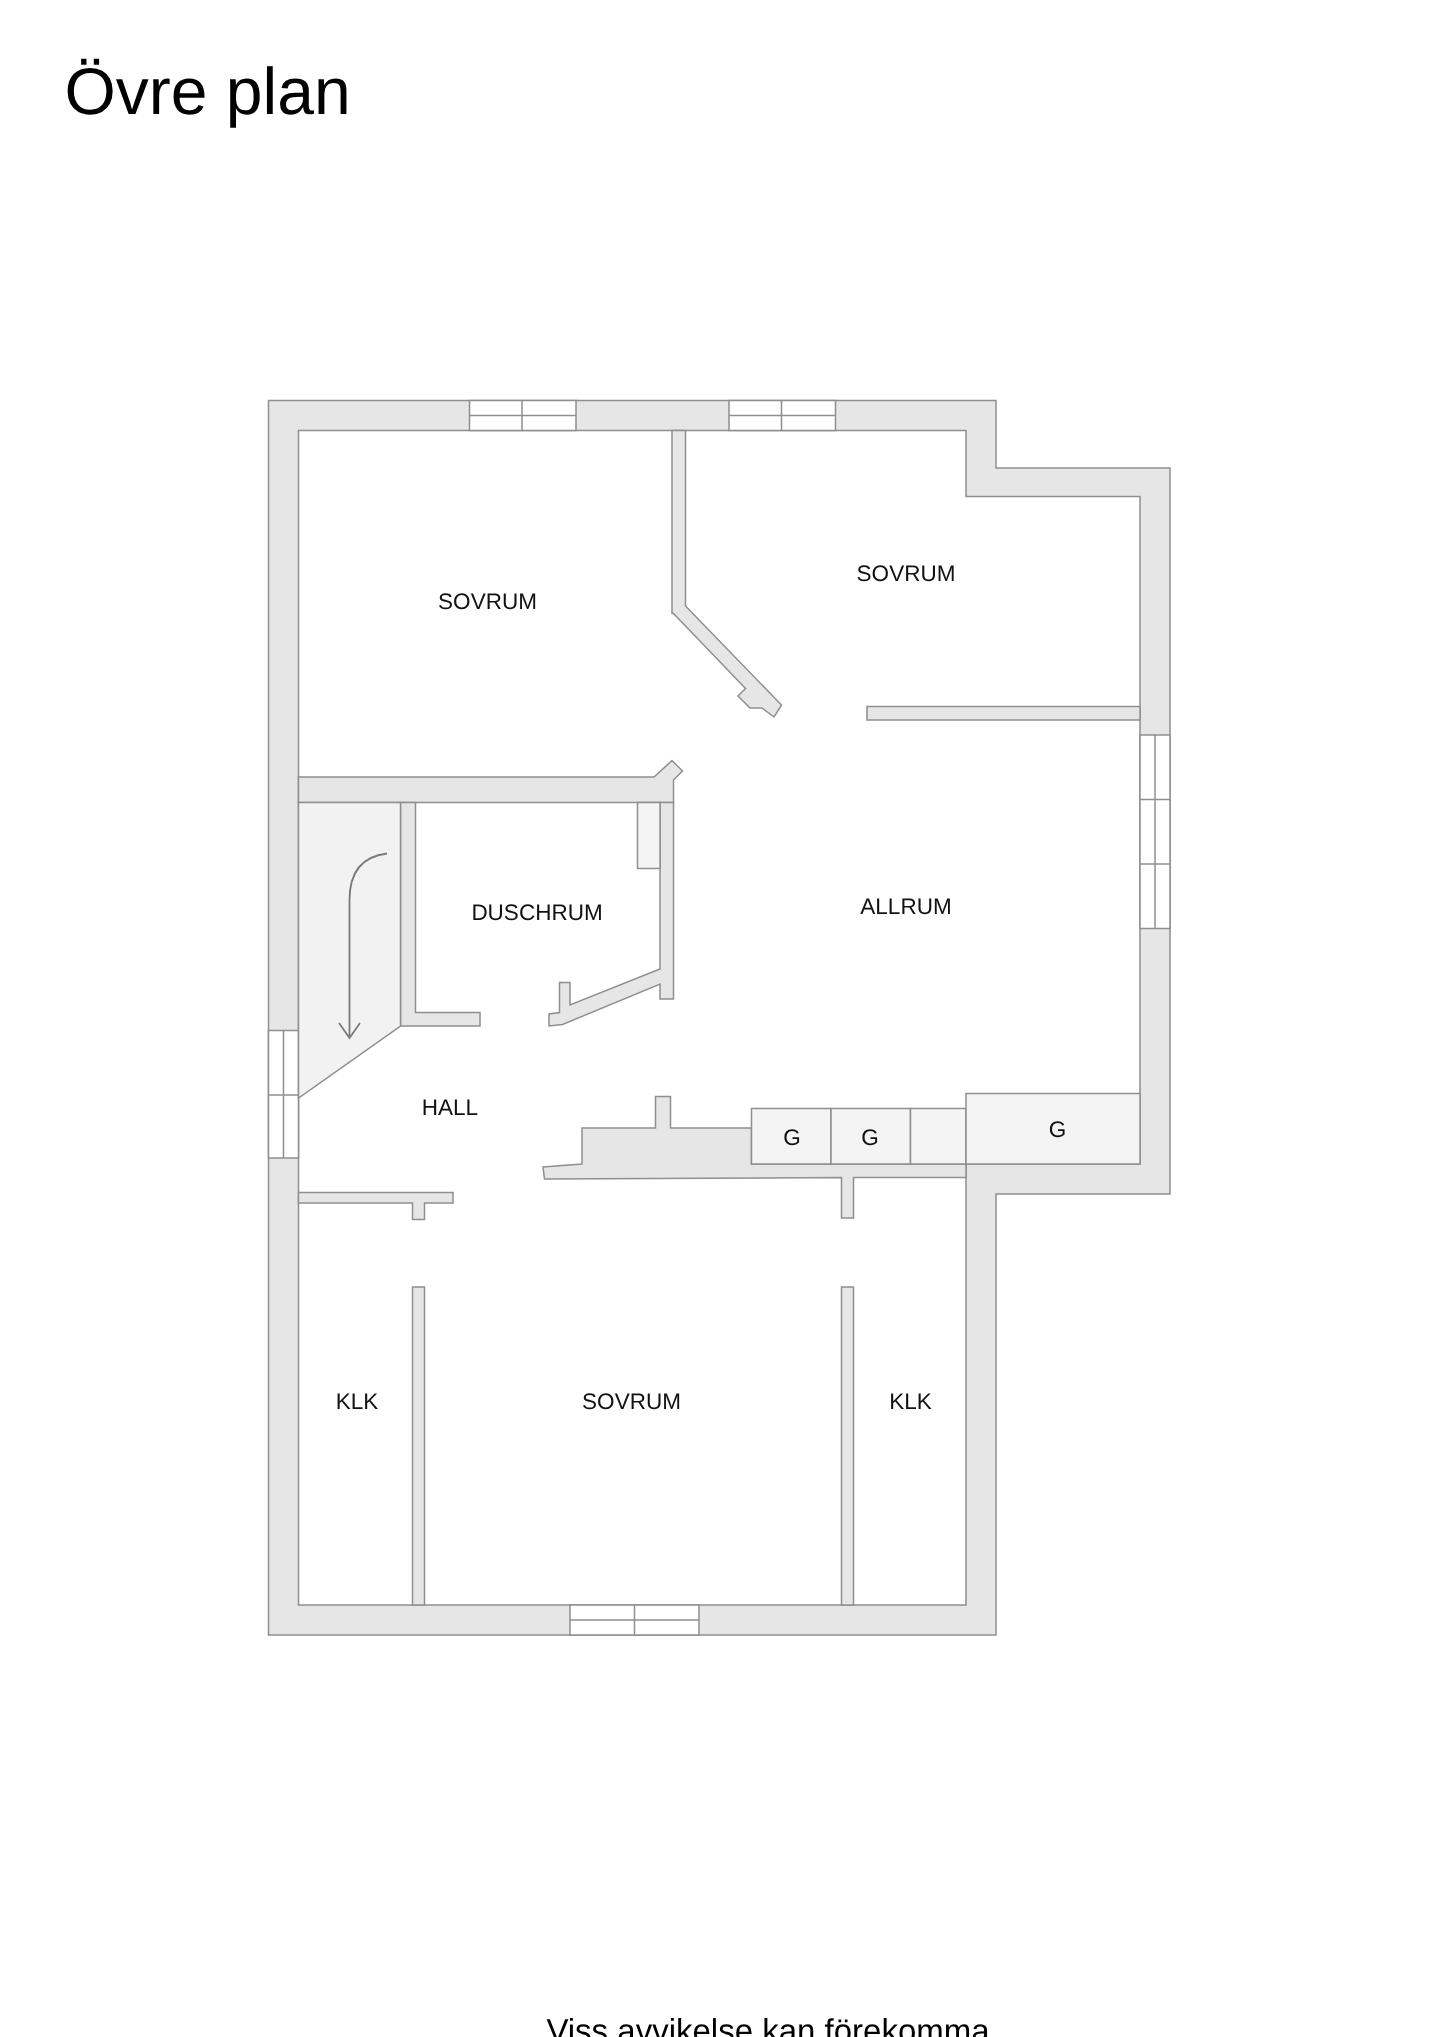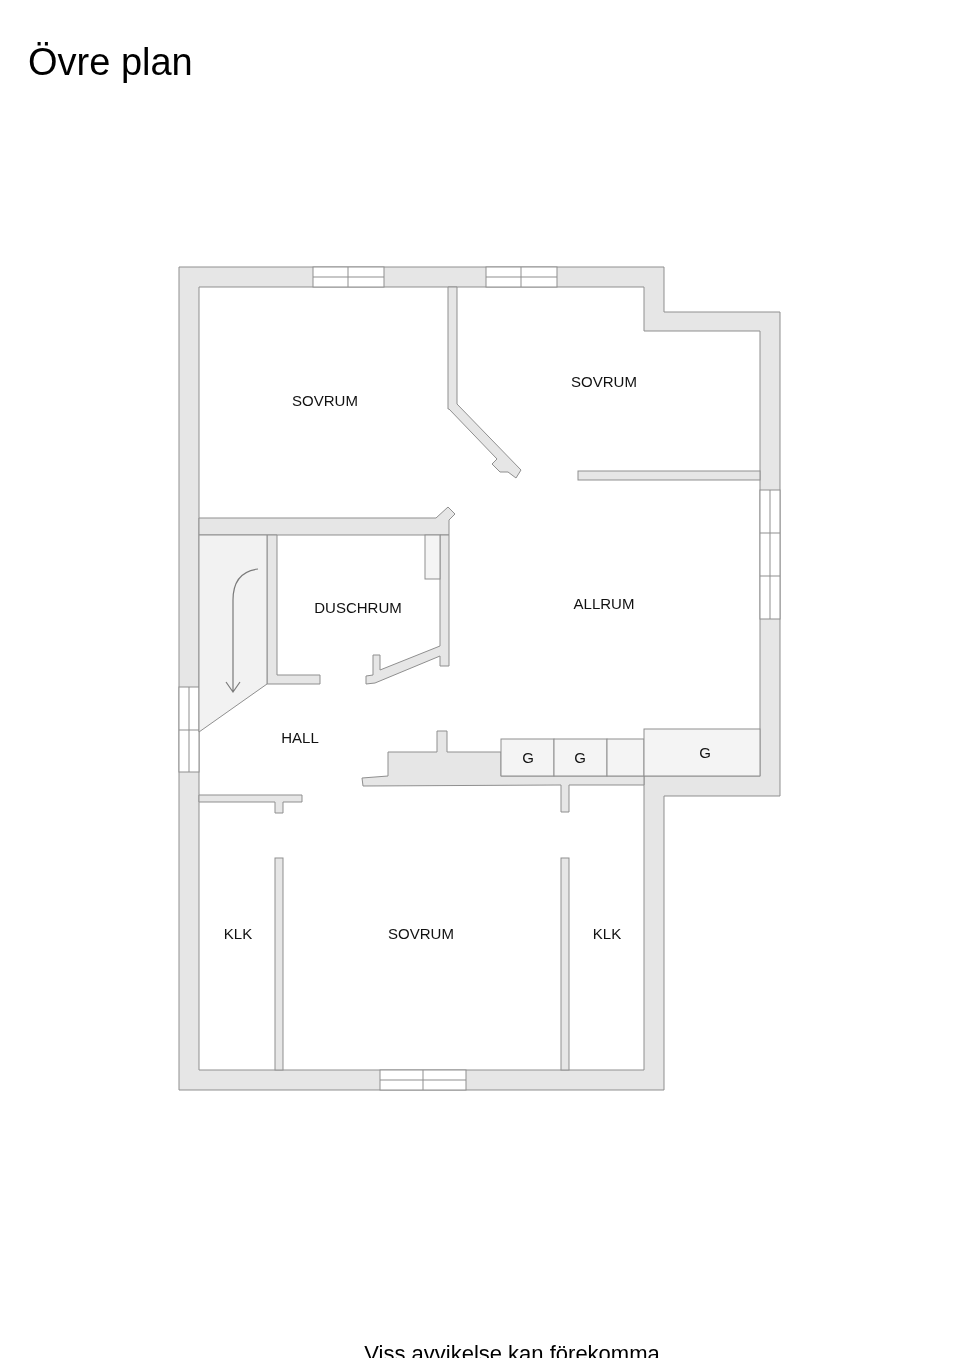--- a/index.html
+++ b/index.html
@@ -1,18 +1,18 @@
 <!DOCTYPE html>
 <html><head>
   <meta charset="utf-8">
   <style>
     html, body { margin: 0; padding: 0; background: #ffffff; }
     body { width: 960px; height: 1358px; position: relative; overflow: hidden;
            font-family: "Liberation Sans", sans-serif; color: #000; }
-    .title { position: absolute; left: 28px; top: 40px; font-size: 38px; line-height: 44px; }
+    .title { position: absolute; left: 43px; top: 40px; font-size: 44px; line-height: 44px; }
     .plan { position: absolute; left: 0; top: 0; }
     .footer { position: absolute; left: 0; width: 960px; top: 1340px; text-align: center;
               font-size: 22px; line-height: 27px; margin-left: 32px; }
     .footer div { white-space: nowrap; }
     .wall { fill: #e6e6e6; stroke: #8f8f8f; stroke-width: 1; }
     .window { fill: #ffffff; stroke: #8f8f8f; stroke-width: 1; }
     .winline { stroke: #8f8f8f; stroke-width: 1; fill: none; }
     .closet { fill: #f4f4f4; stroke: #8f8f8f; stroke-width: 1; }
     .stair { fill: #f2f2f2; stroke: #8f8f8f; stroke-width: 1; }
     .stair-arrow { fill: none; stroke: #7a7a7a; stroke-width: 1.2; }

